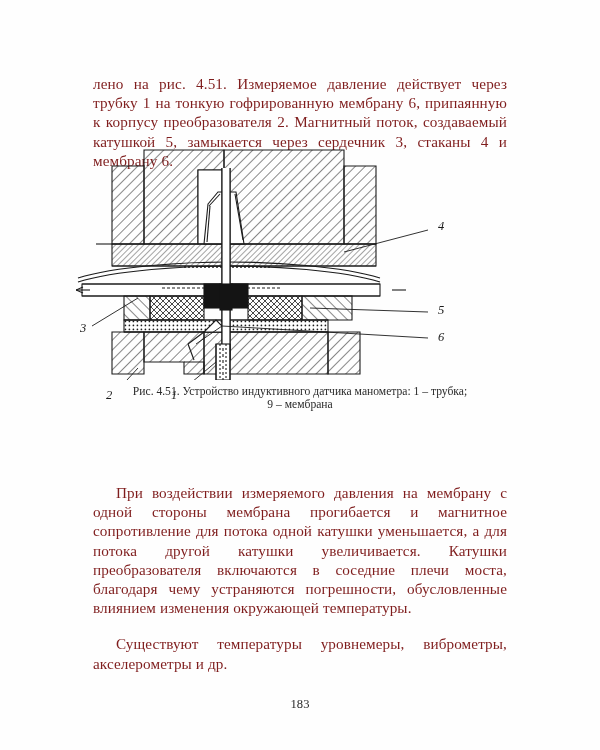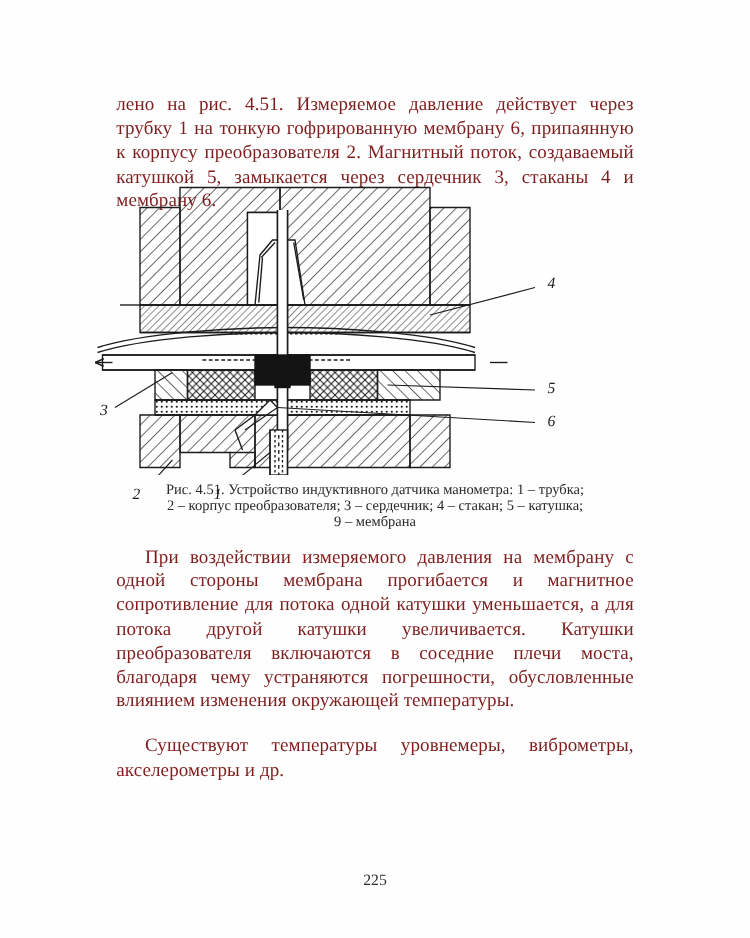--- a/index.html
+++ b/index.html
@@ -64,21 +64,21 @@
     font-size: 11.6px;
     line-height: 12.8px;
     text-align: center;
     color: #2a2a2a;
   }
   .fig-caption .cap-line { display: block; white-space: nowrap; text-align: center; }
 
   .after-fig {
     position: absolute;
     left: 76px;
-    top: 419px;
+    top: 466px;
     width: 448px;
   }
 
   h2.section-heading {
     position: absolute;
     left: 76px;
     top: 600px;
     width: 448px;
     margin: 0;
     font-size: 15.4px;
@@ -245,26 +245,25 @@
       <span class="callout" style="left:362px; top:155px;">5</span>
       <span class="callout" style="left:362px; top:182px;">6</span>
       <span class="callout" style="left:4px; top:173px;">3</span>
       <span class="callout" style="left:30px; top:240px;">2</span>
       <span class="callout" style="left:95px; top:240px;">1</span>
     </div>
   </div>
 
   <div class="fig-caption">
     <span class="cap-line">Рис. 4.51. Устройство индуктивного датчика манометра: 1 – трубка;</span>
-    <span class="cap-line">2 – корпус преобразователя; 3 – сердечник; 4 – стакан; 5 – катушка;</span>
     <span class="cap-line">9 – мембрана</span>
   </div>
 
   <div class="after-fig">
     <p class="body indent">При воздействии измеряемого давления на мембрану с одной стороны мембрана прогибается и магнитное сопротивление для потока одной катушки уменьшается, а для потока другой катушки увеличивается. Катушки преобразователя включаются в соседние плечи моста, благодаря чему устраняются погрешности, обусловленные влиянием изменения окружающей температуры.</p>
     <p class="body indent">Существуют температуры уровнемеры, виброметры, акселерометры и др.</p>
   </div>
 
 
 
-  <div class="page-number">225</div>
+  <div class="page-number">183</div>
 
 </div>
 
 </body></html>

